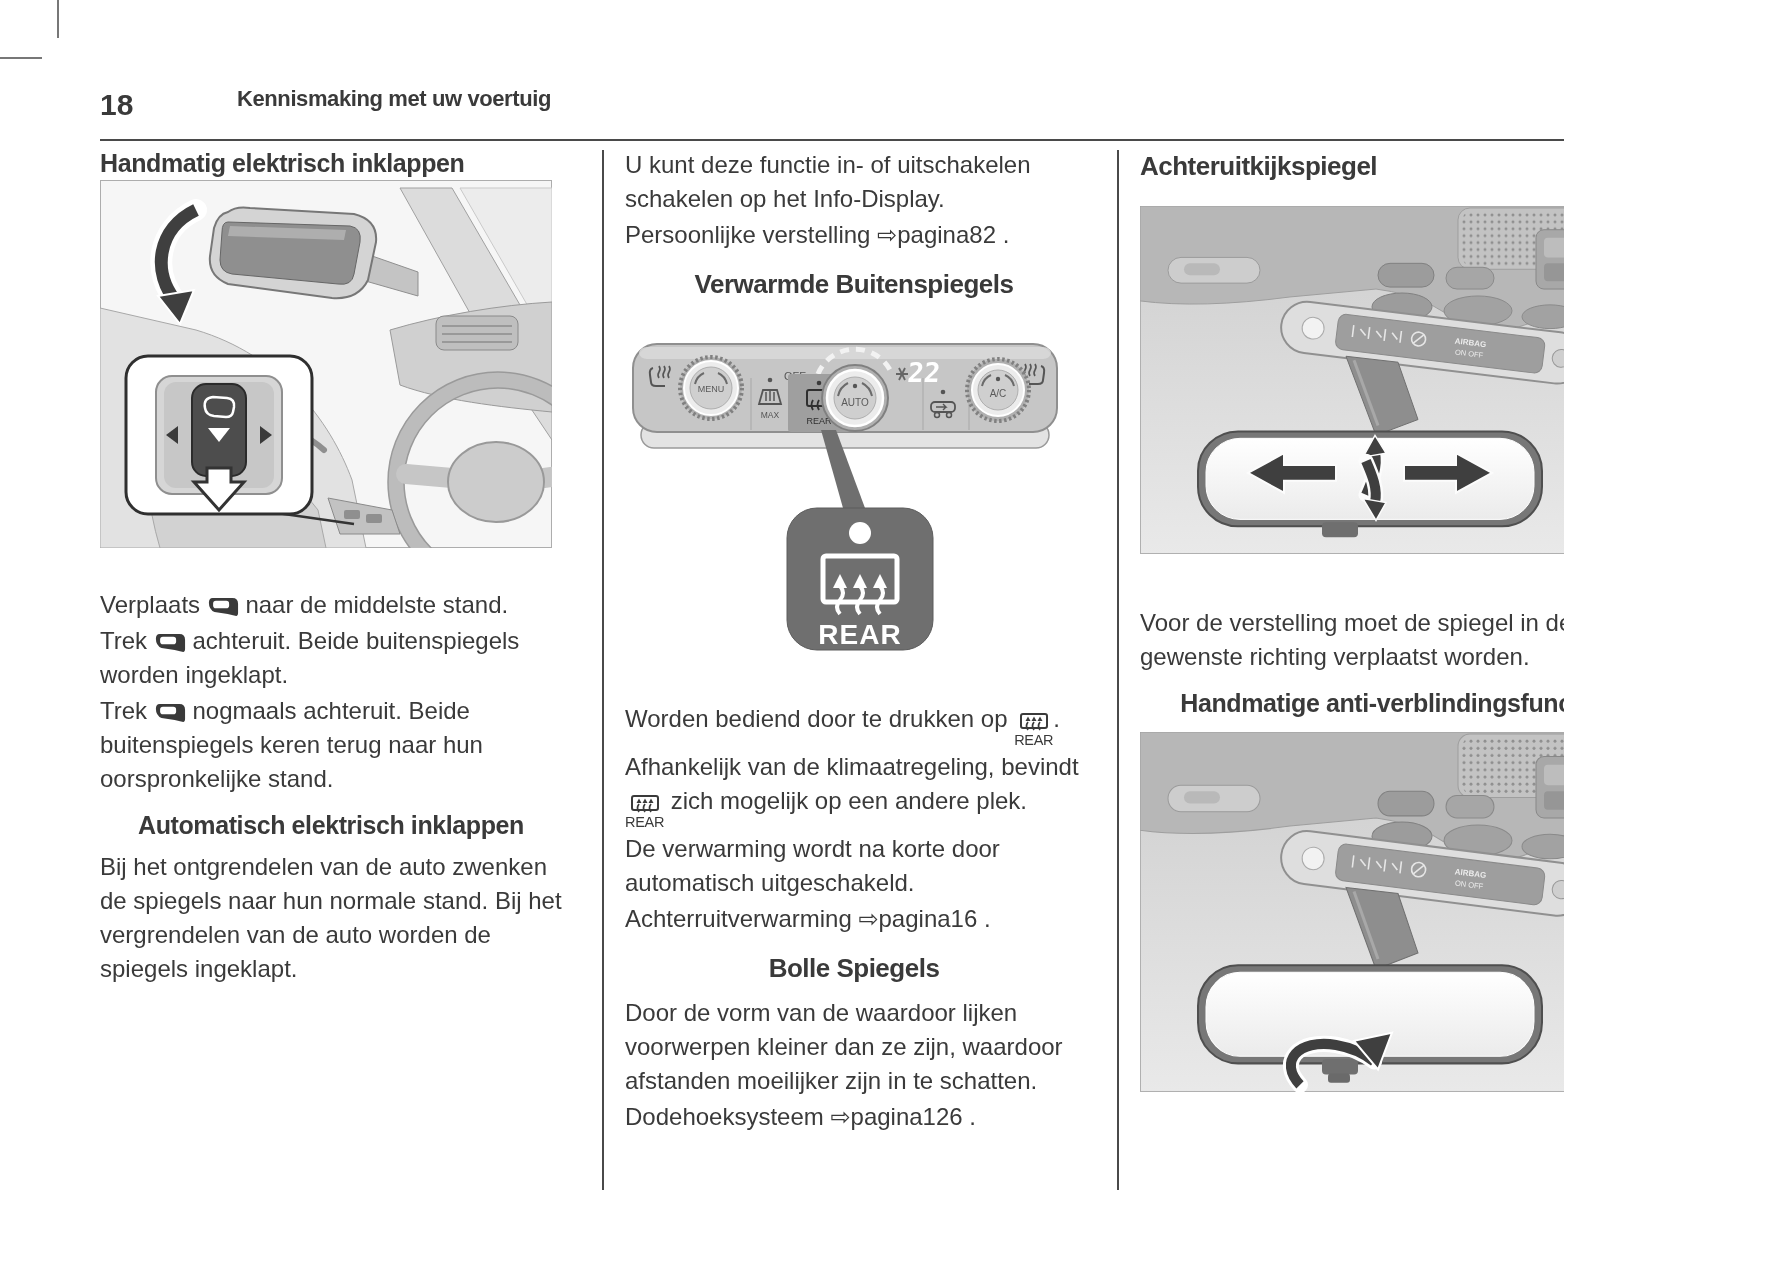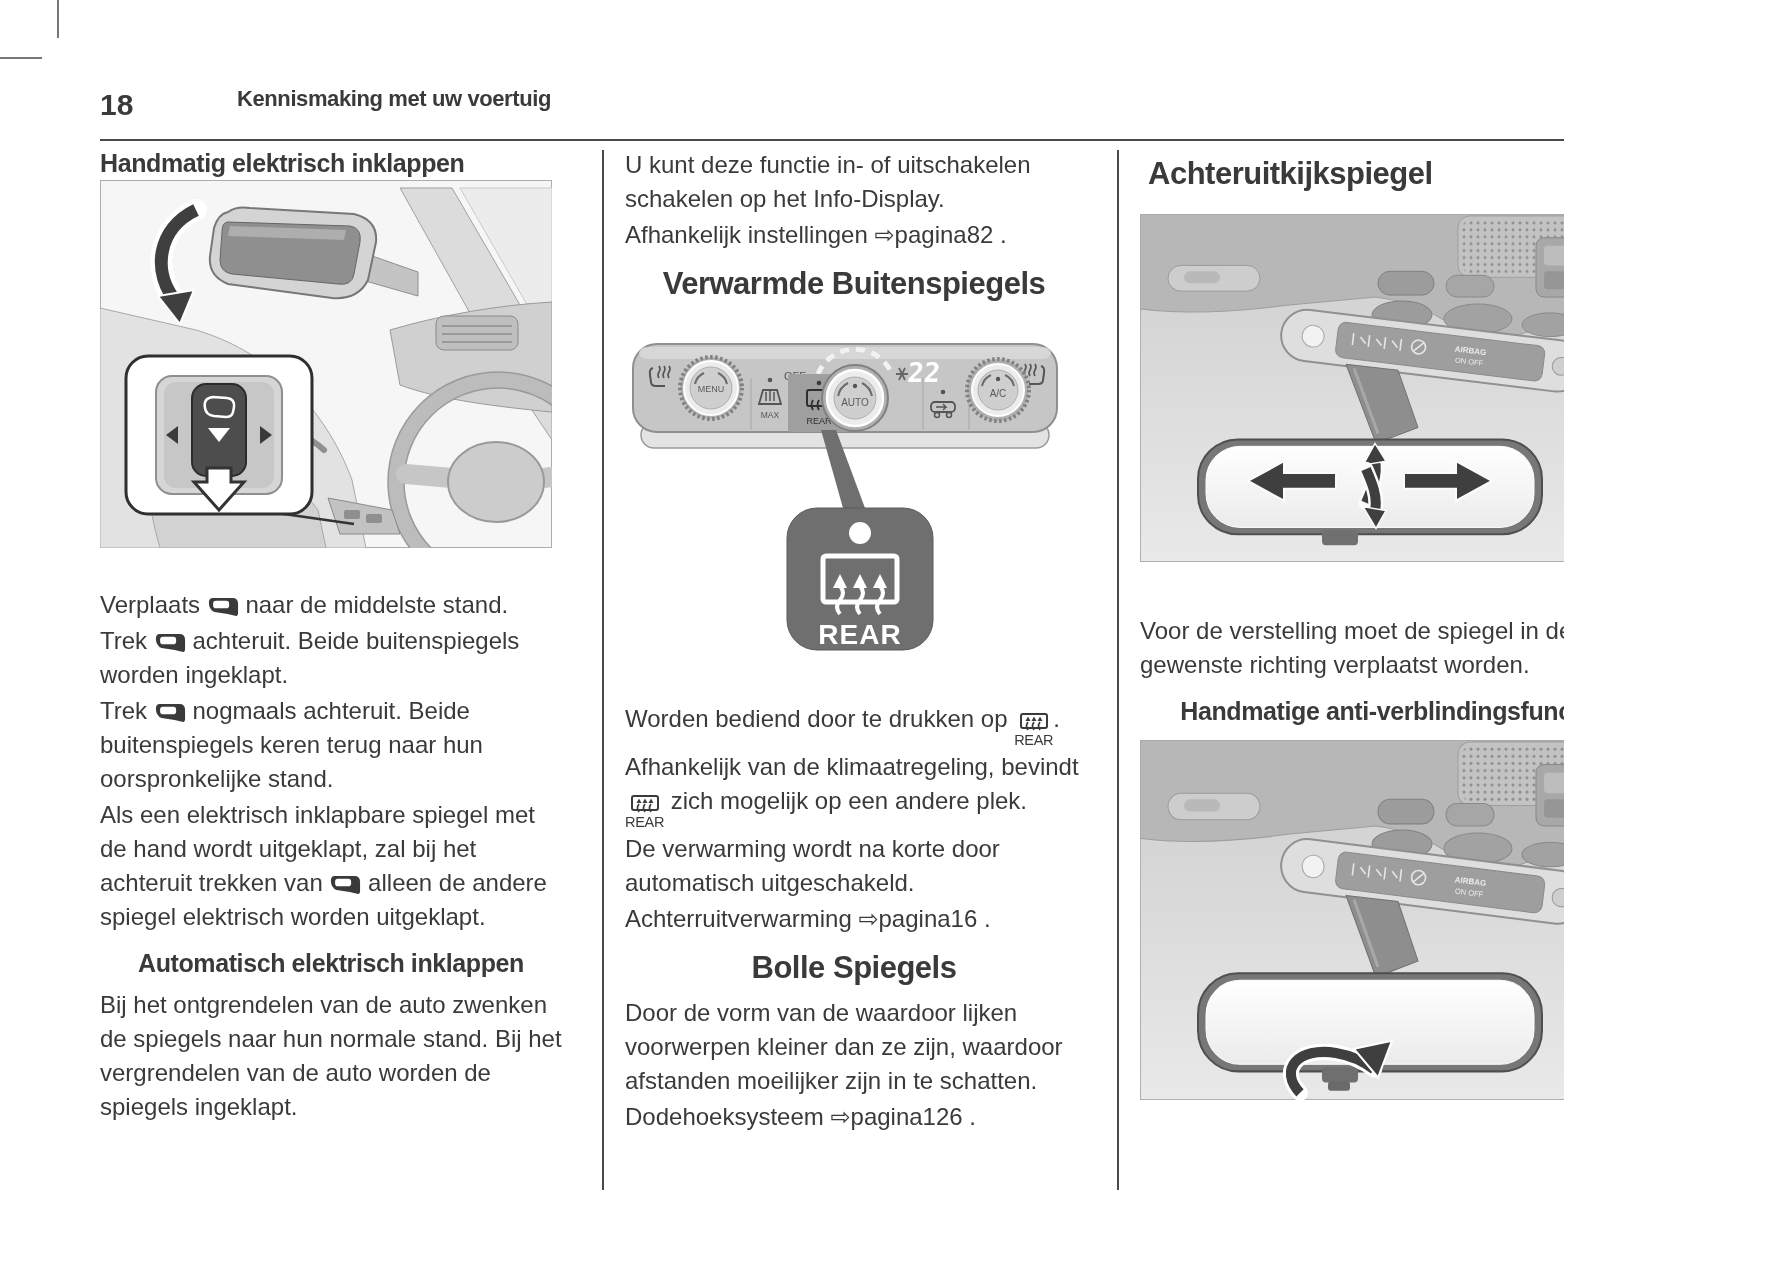--- a/index.html
+++ b/index.html
@@ -12,21 +12,21 @@
   #crop-tr-h{left:1728px;top:57px;width:42px;height:2px;}
   #hdr-num{position:absolute;left:100px;top:88px;font-size:30px;font-weight:700;}
   #hdr-title{position:absolute;left:237px;top:86px;font-size:22px;font-weight:700;letter-spacing:-0.4px;}
   #hdr-rule{position:absolute;left:100px;top:139px;width:1572px;height:2px;background:#4a4a4a;}
   .vrule{position:absolute;top:150px;width:2px;height:1040px;background:#4a4a4a;}
   #vrule-1{left:602px;} #vrule-2{left:1117px;}
   .col{position:absolute;top:148px;}
   #col-left{left:100px;width:462px;}
   #col-mid{left:625px;width:458px;}
   #col-right{left:1140px;width:500px;}
-  .h-big{font-size:31px;line-height:36px;font-weight:700;letter-spacing:-0.5px;margin:8px;white-space:nowrap;}
+  .h-big{font-size:26px;line-height:36px;font-weight:700;letter-spacing:-0.5px;margin:0;white-space:nowrap;}
   .h-sub{font-size:25px;line-height:30px;font-weight:700;letter-spacing:-0.4px;margin:0;white-space:nowrap;}
   p{font-size:24px;line-height:34px;margin:0 0 2px 0;}
   .mb14{margin-bottom:2px;} .mt14{margin-top:14px;text-align:center;} .mb10{margin-bottom:10px;}
   .fig{display:block;}
   #fig-interior{margin:0 0 40px 0;}
   #fig-climate{margin:24px 0 46px 0;}
   #fig-mirror1{margin:22px 0 52px 0;}
   #fig-mirror2{margin:14px 0 0 0;}
   .mirror-ico{width:32px;height:22px;vertical-align:-4px;}
   .rear-ref{display:inline-flex;flex-direction:column;align-items:center;vertical-align:-5px;line-height:1;}
@@ -165,32 +165,28 @@
     <p><span>Trek </span><svg class="mirror-ico" viewBox="0 0 34 23">
           <path d="M6,3 Q2,3 2,8 Q2,15 8,18 L22,20 L31,22 Q33,22 33,19 L33,9 Q33,3 27,3 Z" fill="#3a3a3a"></path>
           <rect x="6.5" y="6" width="17" height="8" rx="3" fill="#ffffff"></rect>
         </svg><span> achteruit. Beide buitenspiegels worden ingeklapt.</span></p>
 
     <p><span>Trek </span><svg class="mirror-ico" viewBox="0 0 34 23">
           <path d="M6,3 Q2,3 2,8 Q2,15 8,18 L22,20 L31,22 Q33,22 33,19 L33,9 Q33,3 27,3 Z" fill="#3a3a3a"></path>
           <rect x="6.5" y="6" width="17" height="8" rx="3" fill="#ffffff"></rect>
         </svg><span> nogmaals achteruit. Beide buitenspiegels keren terug naar hun oorspronkelijke stand.</span></p>
 
-    <p><span>Als een elektrisch inklapbare spiegel met de hand wordt uitgeklapt, zal bij het achteruit trekken van </span><svg class="mirror-ico" viewBox="0 0 34 23">
-          <path d="M6,3 Q2,3 2,8 Q2,15 8,18 L22,20 L31,22 Q33,22 33,19 L33,9 Q33,3 27,3 Z" fill="#3a3a3a"></path>
-          <rect x="6.5" y="6" width="17" height="8" rx="3" fill="#ffffff"></rect>
-        </svg><span> alleen de andere spiegel elektrisch worden uitgeklapt.</span></p>
 
     <h3 class="h-sub mt14 mb10">Automatisch elektrisch inklappen</h3>
     <p>Bij het ontgrendelen van de auto zwenken de spiegels naar hun normale stand. Bij het vergrendelen van de auto worden de spiegels ingeklapt.</p>
   </div>
 
   <div class="col" id="col-mid">
     <p>U kunt deze functie in- of uitschakelen schakelen op het Info-Display.</p>
-    <p>Afhankelijk instellingen ⇨pagina82 .</p>
+    <p>Persoonlijke verstelling ⇨pagina82 .</p>
     <h2 class="h-big mt14">Verwarmde Buitenspiegels</h2>
 
     <svg class="fig" id="fig-climate" width="440" height="330" viewBox="0 0 440 330">
       <rect x="16" y="96" width="408" height="26" rx="13" fill="#e3e3e3" stroke="#9a9a9a" stroke-width="1.5"></rect>
       <rect x="8" y="18" width="424" height="88" rx="24" fill="#c6c6c6" stroke="#8f8f8f" stroke-width="2"></rect>
       <rect x="14" y="21" width="412" height="12" rx="8" fill="#d9d9d9" opacity="0.85"></rect>
       <path d="M126,52 V104 M298,52 V104 M344,52 V104" stroke="#b2b2b2" stroke-width="1.5"></path>
       <g stroke="#555555" fill="none">
         <path d="M28,42 q-4,1 -3,7 l1,7 q0,4 5,4 h9" stroke-width="2"></path>
         <path d="M34,52 q-2,-3 0,-6 q2,-3 0,-6 M39,52 q-2,-3 0,-6 q2,-3 0,-6 M44,52 q-2,-3 0,-6 q2,-3 0,-6" stroke-width="1.6"></path>

